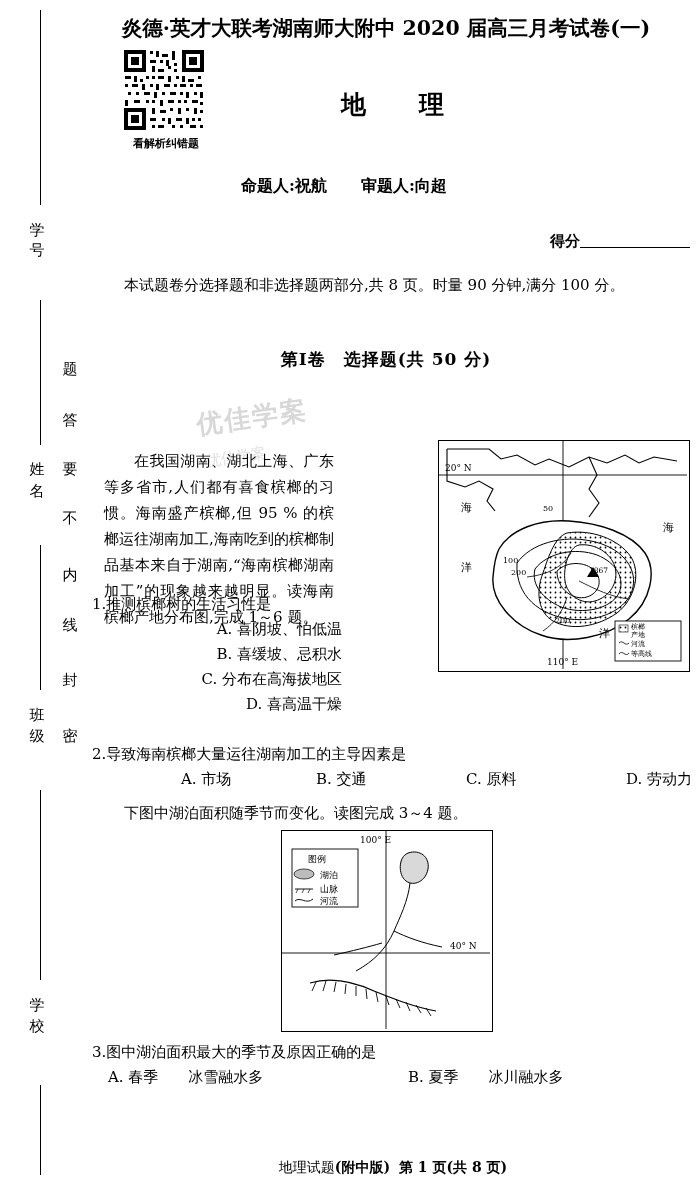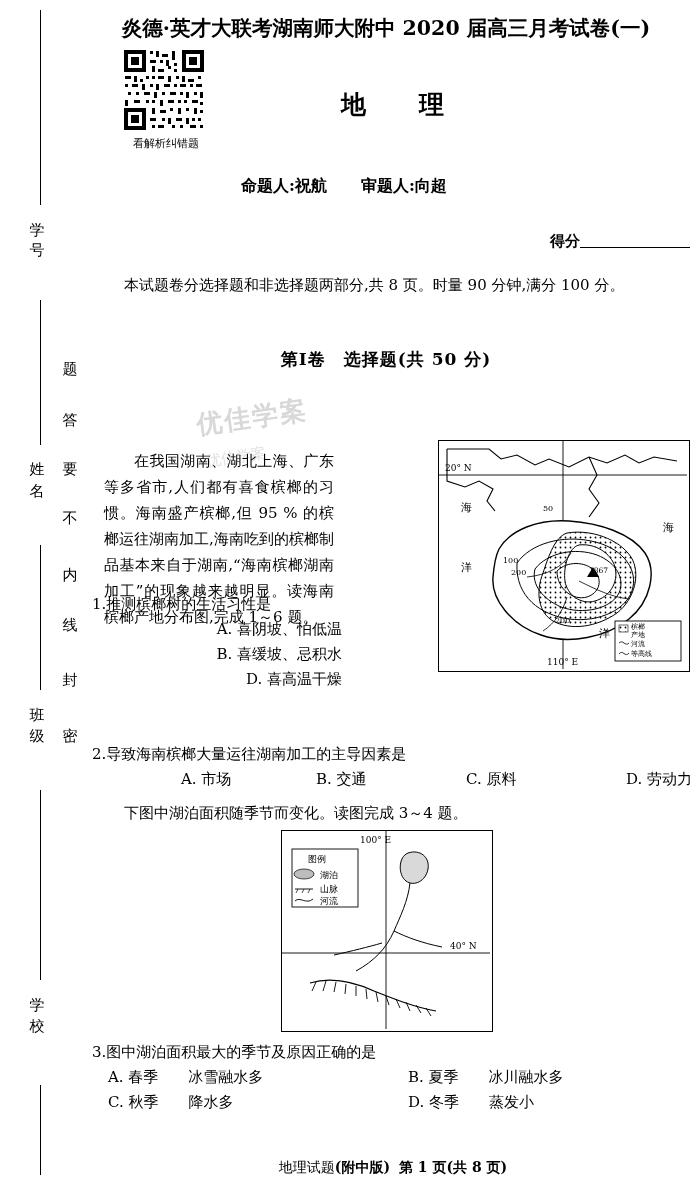--- a/index.html
+++ b/index.html
@@ -41,21 +41,21 @@
   }
   .qr-wrap{
     position:absolute;left:36px;top:48px;width:92px;
   }
   .qr{
     width:84px;height:84px;
     background:#000;
     position:relative;
   }
   .qr-caption{
-    font-size:11px;font-weight:normal;margin-top:4px;text-align:center;width:88px;
+    font-size:11px;font-weight:bold;margin-top:4px;text-align:center;width:88px;
     letter-spacing:0px;
   }
   .subject{
     position:absolute;left:255px;top:88px;
     font-size:25px;font-weight:bold;letter-spacing:14px;
   }
   .makers{
     position:absolute;left:155px;top:176px;
     font-size:16px;font-weight:bold;
   }
@@ -322,20 +322,21 @@
       <text x="192" y="215" font-size="7" font-family="DejaVu Serif, serif">等高线</text>
     </svg>
   </div>
 
   <div class="q-list" style="top:592px;left:6px;width:250px;">
     <div>
       <span>1.</span><span>推测槟榔树的生活习性是</span>
     </div>
     <div class="opt-row" style="margin-left:16px;">A. 喜阴坡、怕低温</div>
     <div class="opt-row" style="margin-left:16px;">B. 喜缓坡、忌积水</div>
+    <div class="opt-row" style="margin-left:16px;">C. 分布在高海拔地区</div>
     <div class="opt-row" style="margin-left:16px;">D. 喜高温干燥</div>
   </div>
 
   <div class="q-list" style="top:742px;left:6px;width:600px;">
     <div>
       <span>2.</span><span>导致海南槟榔大量运往湖南加工的主导因素是</span>
     </div>
     <div class="opt-4" style="margin-left:16px;justify-content:flex-end;">
       <span style="width:135px;">A. 市场</span>
       <span style="width:150px;">B. 交通</span>
@@ -392,23 +393,19 @@
   </div>
 
   <div class="q-list" style="top:1040px;left:6px;width:600px;">
     <div>
       <span>3.</span><span>图中湖泊面积最大的季节及原因正确的是</span>
     </div>
     <div class="opt-4" style="margin-left:16px;">
       <span style="width:300px;">A. 春季　　冰雪融水多</span>
       <span>B. 夏季　　冰川融水多</span>
     </div>
-    <div class="opt-4" style="margin-left:16px;">
-      <span style="width:300px;">C. 秋季　　降水多</span>
-      <span>D. 冬季　　蒸发小</span>
-    </div>
   </div>
 
   <div class="footer">
     <span>地理试题</span><b>(附中版)</b>&nbsp;&nbsp;<b>第 1 页(共 8 页)</b>
   </div>
 
 </div>
 
 </body></html>

